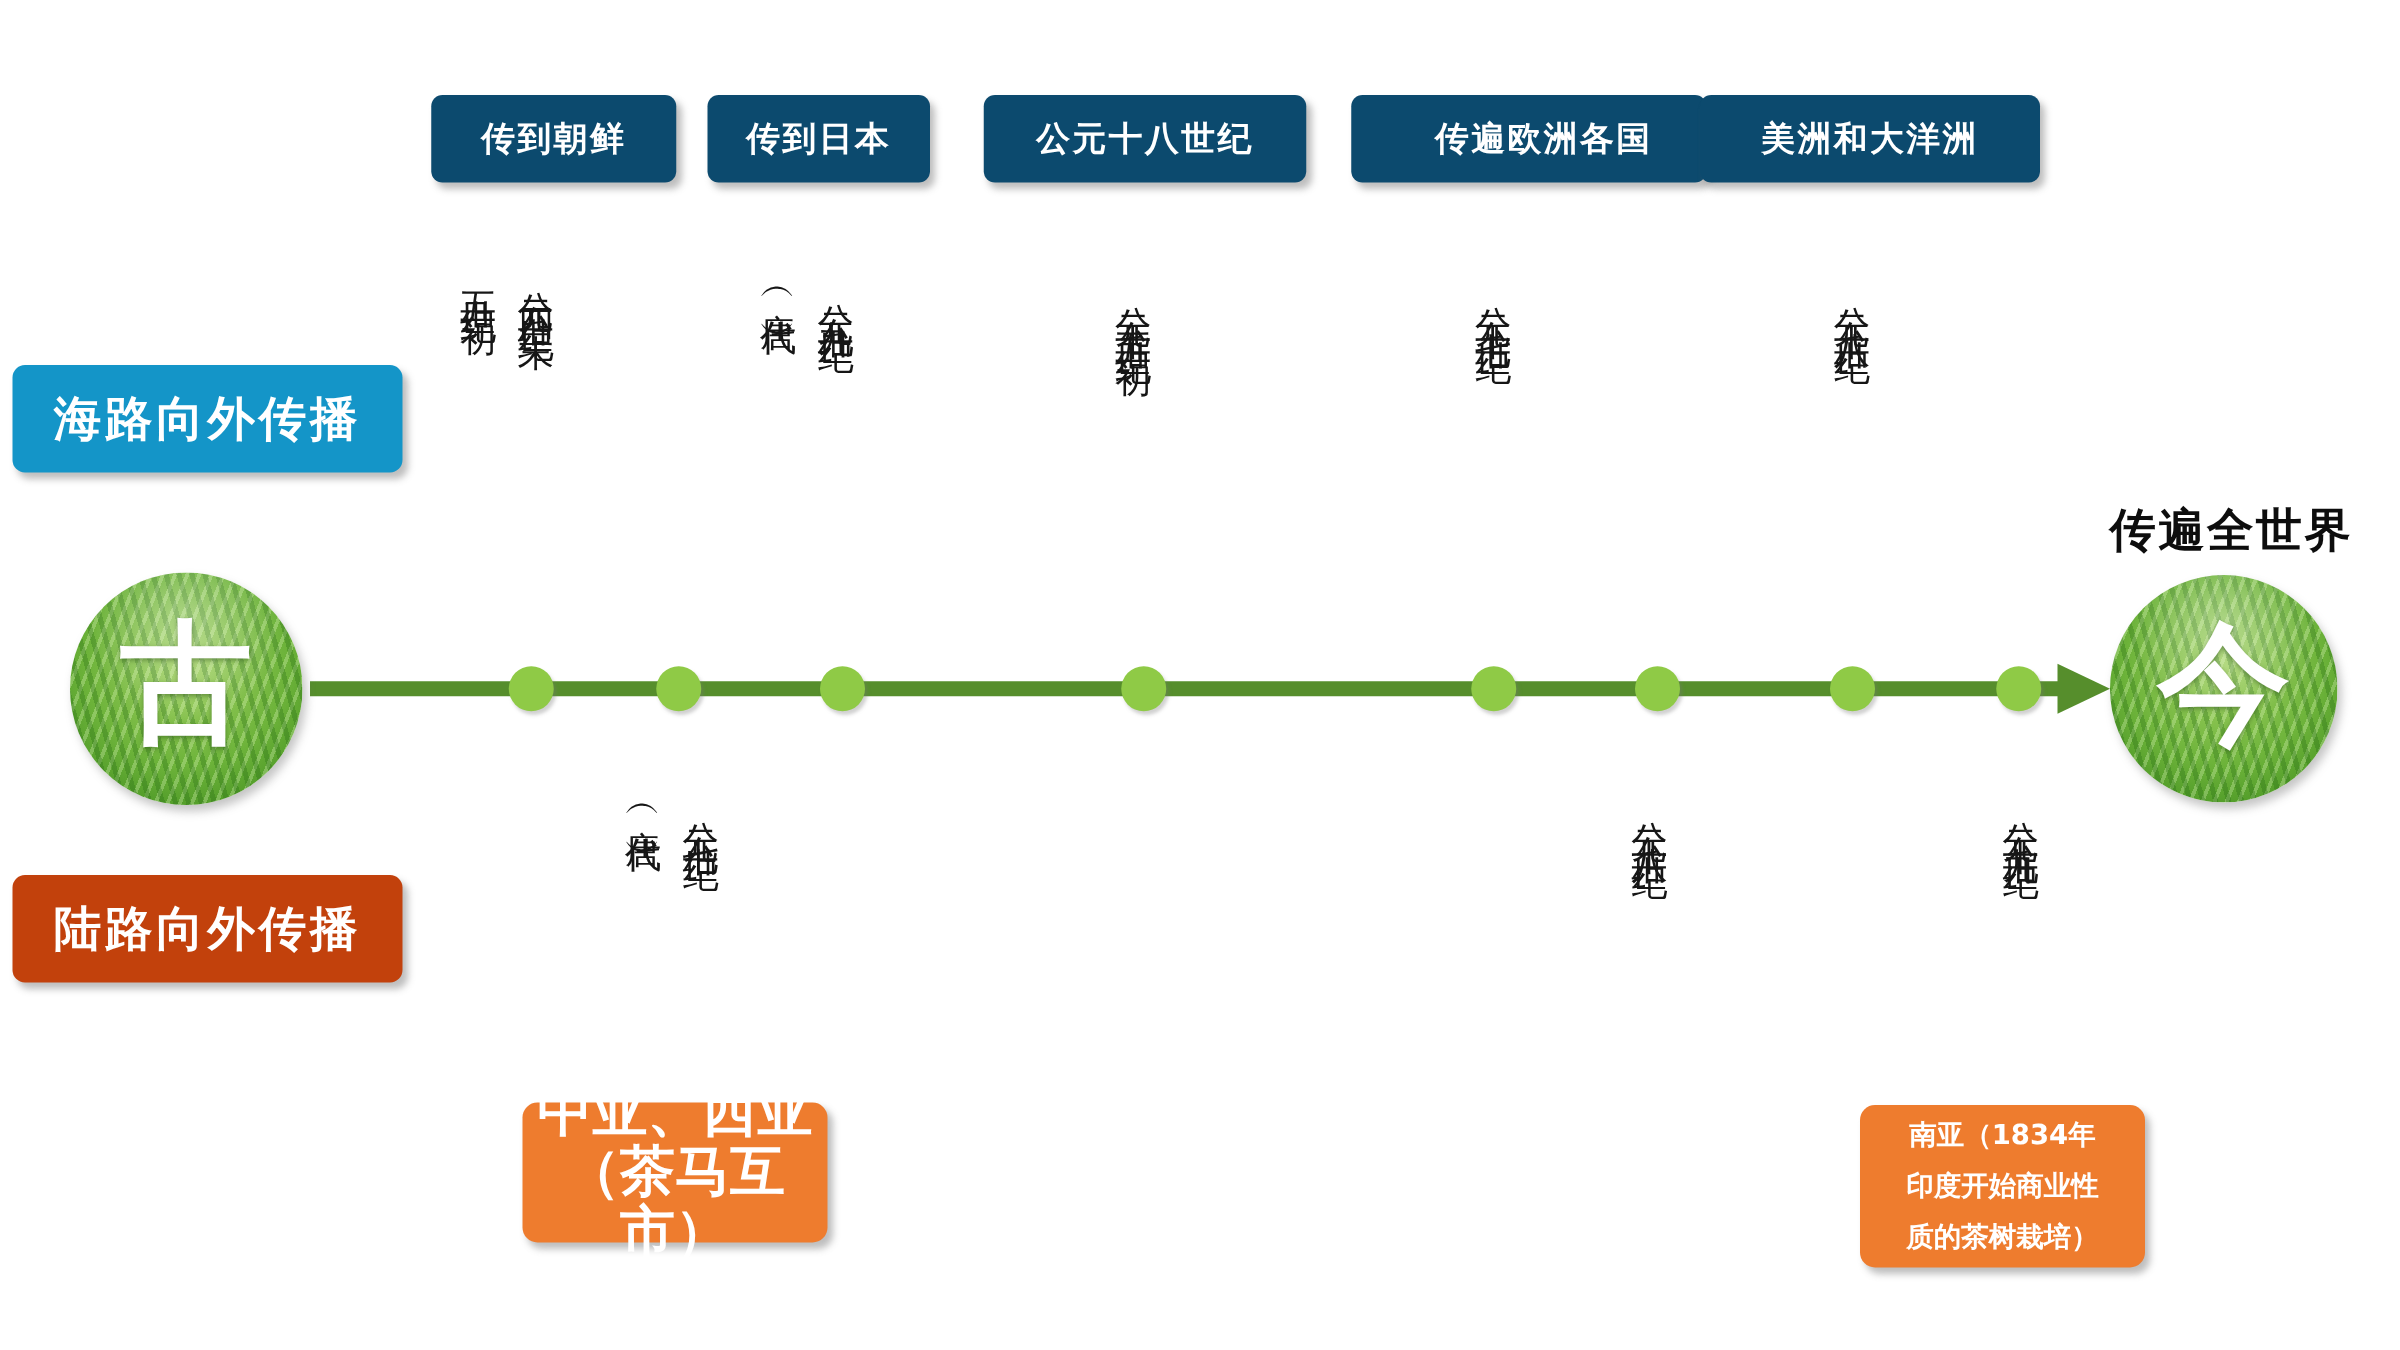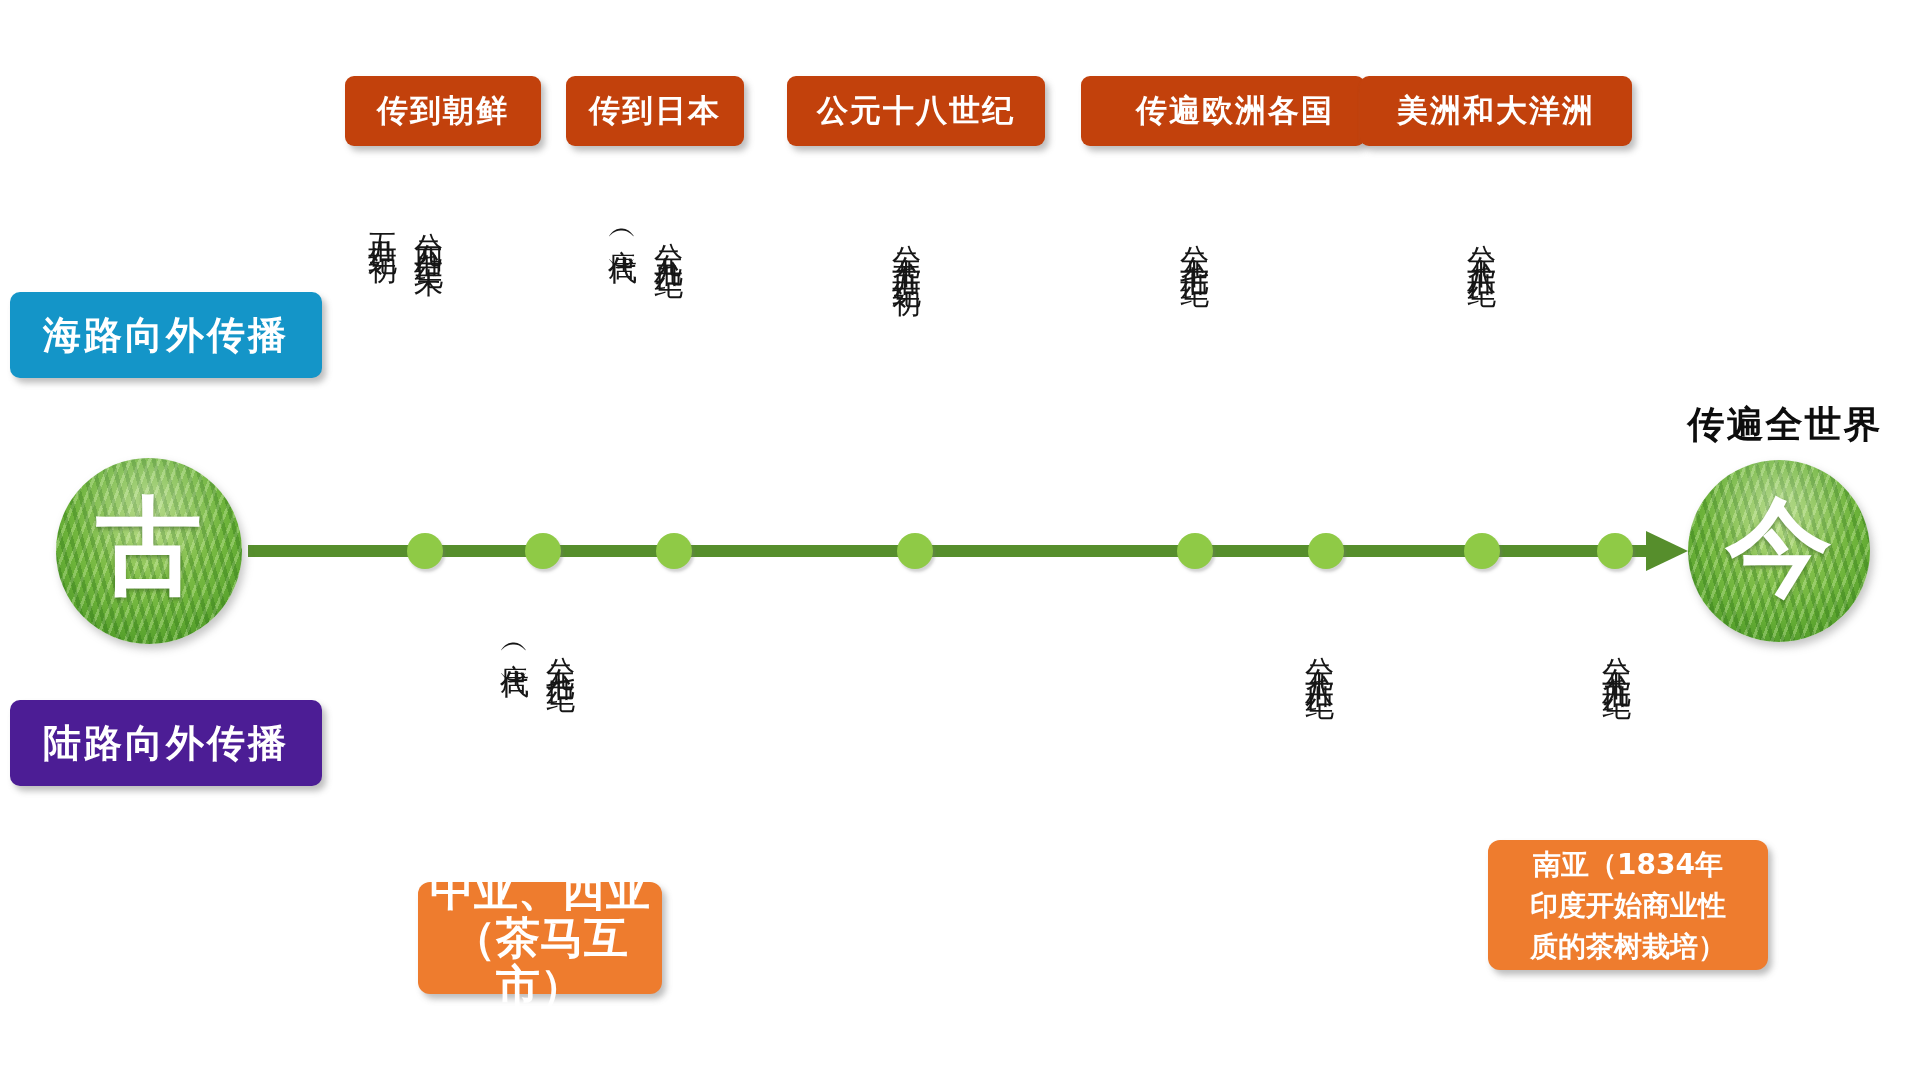--- a/index.html
+++ b/index.html
@@ -2,32 +2,32 @@
 <html><head>
 <meta charset="utf-8">
 <style>
   html,body{margin:0;padding:0;background:#fff;}
   #canvas{
     position:relative;width:1920px;height:1080px;background:#fff;overflow:hidden;
     font-family:"DejaVu Sans","Liberation Sans",sans-serif;
   }
   
   .dest-box{
-    position:absolute;top:76px;height:70px;background:#c2410c;color:#fff;
-    font-weight:bold;font-size:31px;display:flex;align-items:center;justify-content:center;
+    position:absolute;top:76px;height:70px;background:#0c4a6e;color:#fff;
+    font-weight:bold;font-size:27px;display:flex;align-items:center;justify-content:center;
     border-radius:9px;box-shadow:4px 5px 6px rgba(110,110,110,.45);letter-spacing:2px;
   }
   
   .side-label{
     position:absolute;left:10px;width:312px;height:86px;border-radius:10px;color:#fff;
     font-weight:bold;font-size:38px;display:flex;align-items:center;justify-content:center;
     box-shadow:4px 5px 6px rgba(110,110,110,.45);letter-spacing:3px;
   }
   .blue-bg{background:#1495c8;}
-  .orange-bg{background:#4c1d95;}
+  .orange-bg{background:#c2410c;}
   
   .vtext{
     position:absolute;writing-mode:vertical-rl;text-orientation:mixed;white-space:pre-line;
     font-family:"DejaVu Serif","Liberation Serif",serif;
     font-size:29px;line-height:46px;letter-spacing:7px;color:#161616;
   }
   
   .tl-line{position:absolute;left:248px;top:545px;width:1404px;height:12px;background:#568e2c;}
   .tl-arrowhead{
     position:absolute;left:1646px;top:531px;width:0;height:0;
@@ -103,17 +103,17 @@
   <div class="node-circle" style="left:56px;top:458px;width:186px;height:186px;">
     <span>古</span>
   </div>
   <div class="node-circle" style="left:1688px;top:460px;width:182px;height:182px;">
     <span>今</span>
   </div>
   <div class="end-caption">传遍全世界</div>
 
   <div class="event-box" style="left:418px;top:882px;width:244px;height:112px;font-size:44px;line-height:48px;">中亚、西亚
 （茶马互市）</div>
-  <div class="event-box" style="left:1488px;top:840px;width:280px;height:130px;font-size:28px;line-height:41px;">南亚（1834年
+  <div class="event-box" style="left:1488px;top:884px;width:228px;height:130px;font-size:22px;line-height:41px;">南亚（1834年
 印度开始商业性
 质的茶树栽培）</div>
 
 </div>
 
 </body></html>

